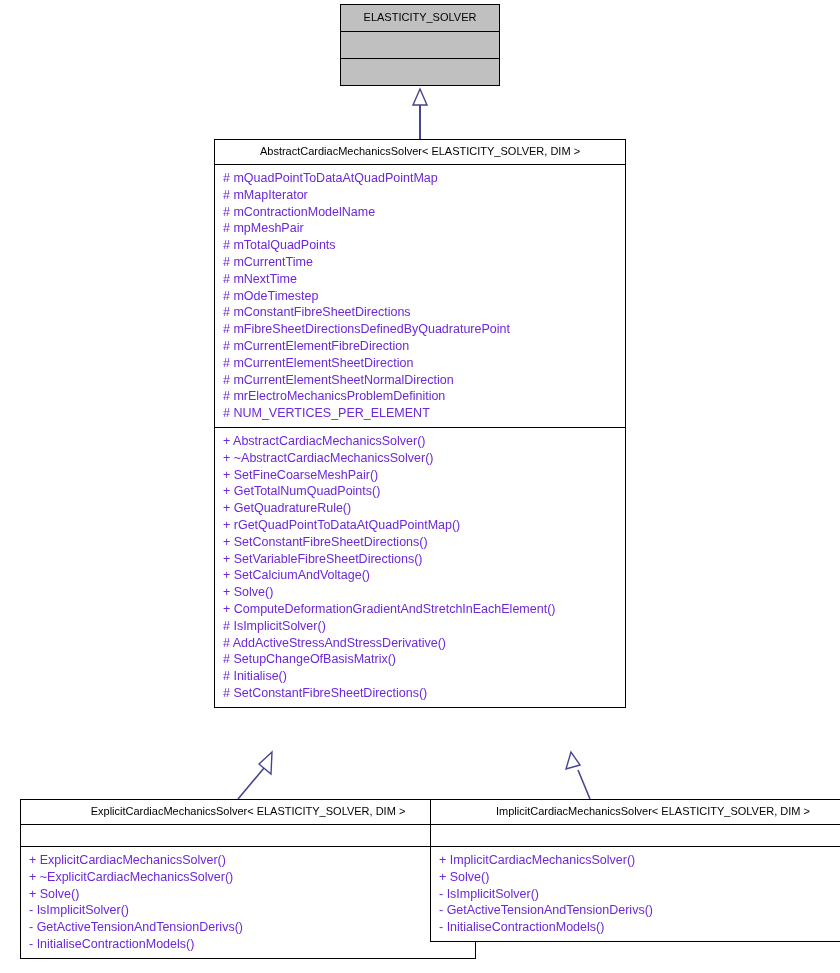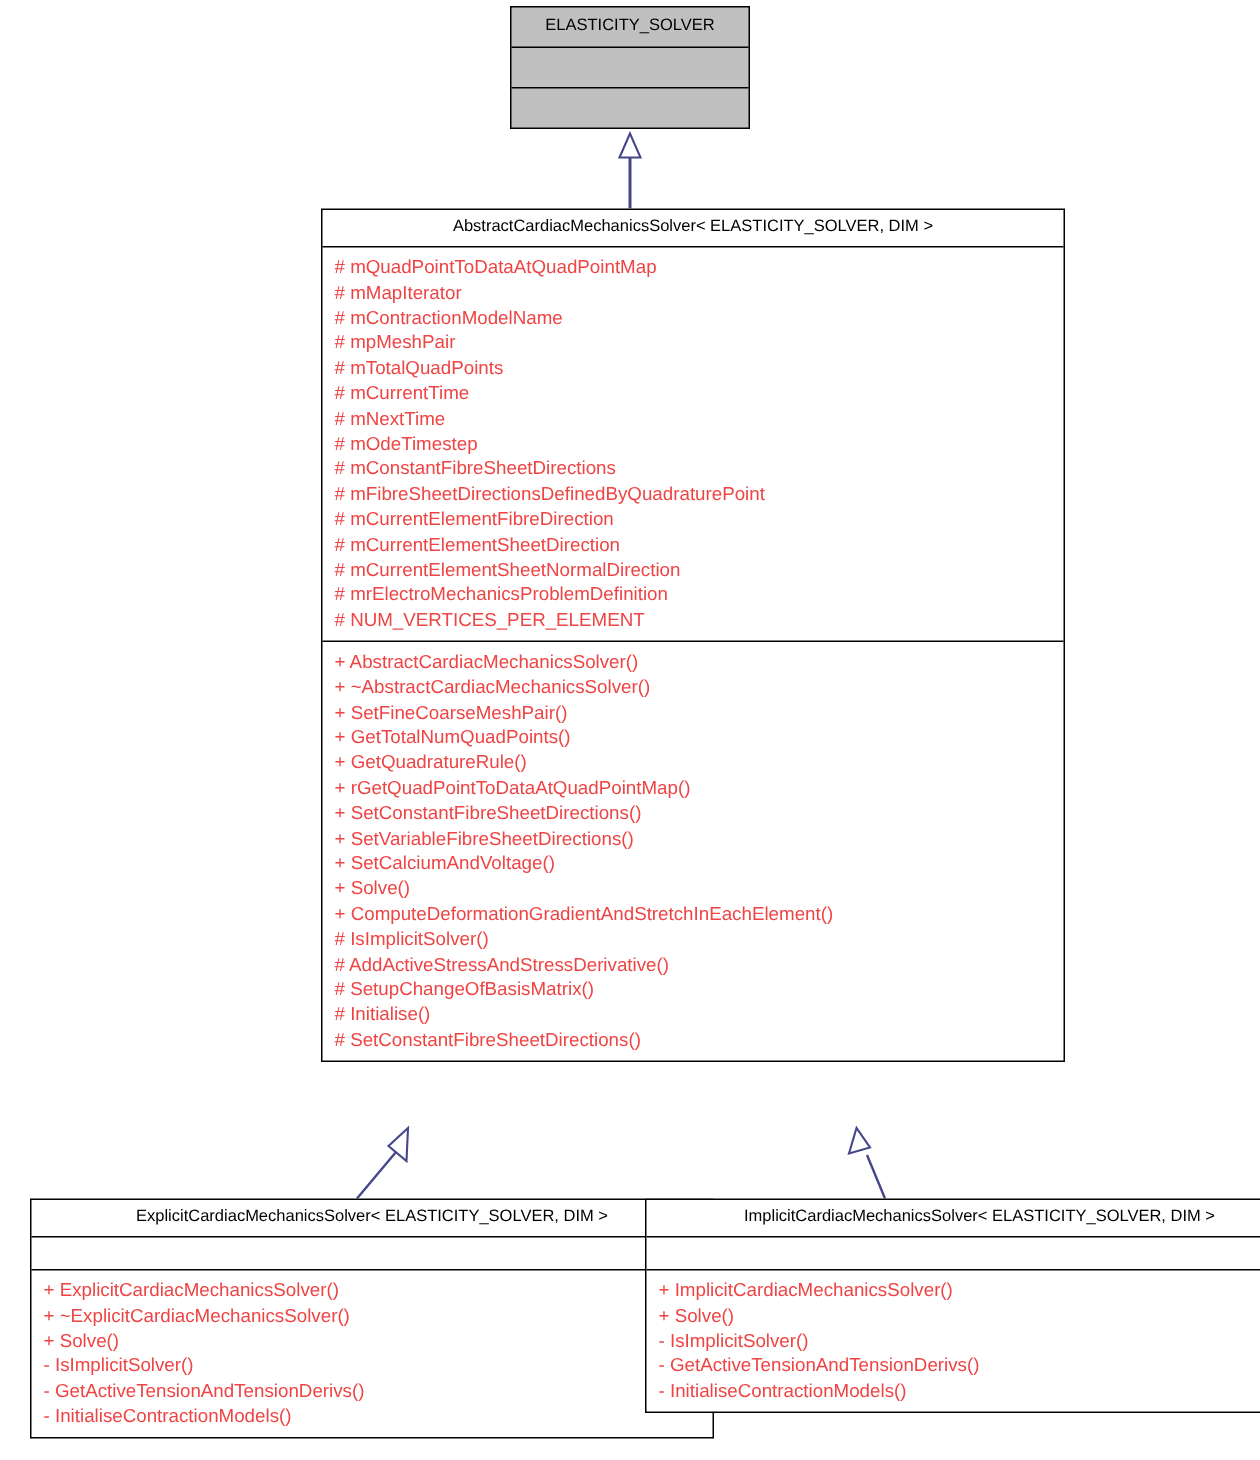--- a/index.html
+++ b/index.html
@@ -50,37 +50,37 @@
     box-sizing: border-box;
     padding: 5px 6px 5px 8px;
   }
   .uml-compartment.empty {
     height: 21px;
     padding: 0;
   }
   .uml-row {
     font-size: 12.5px;
     line-height: 16.8px;
-    color: #ef4444;
+    color: #6d28d9;
     white-space: nowrap;
     letter-spacing: 0px;
   }
   
   #box-elasticity-solver {
     left: 340px;
     top: 4px;
     width: 160px;
   }
   #box-elasticity-solver .uml-title { padding: 7px 8px 8px 8px; }
   #box-elasticity-solver .uml-compartment.empty { height: 26px; }
 
   #box-abstract {
     left: 214px;
     top: 139px;
-    width: 496px;
+    width: 412px;
   }
   #box-explicit {
     left: 20px;
     top: 799px;
     width: 456px;
   }
   #box-implicit {
     left: 430px;
     top: 799px;
     width: 446px;

